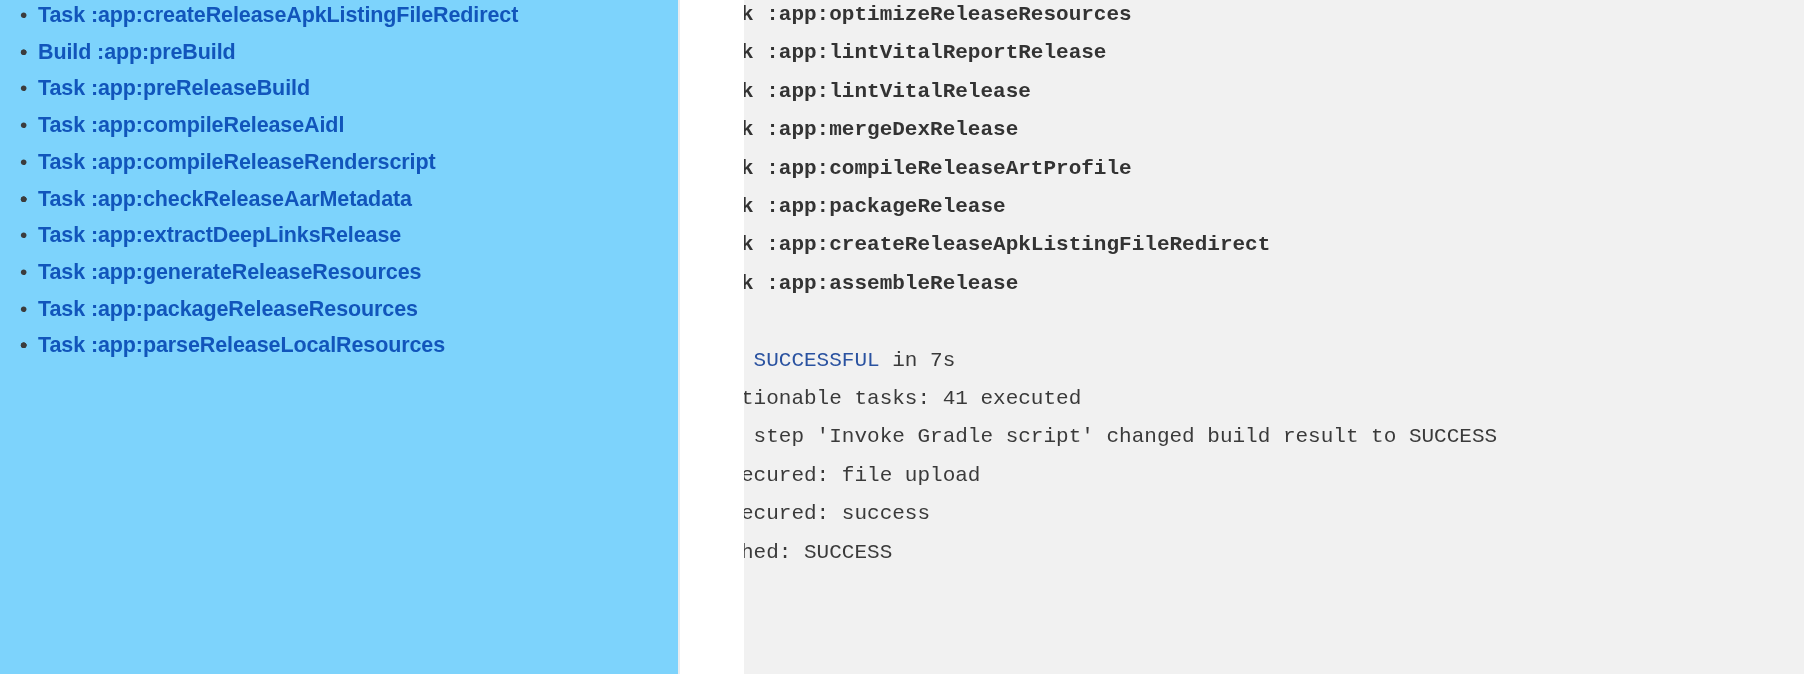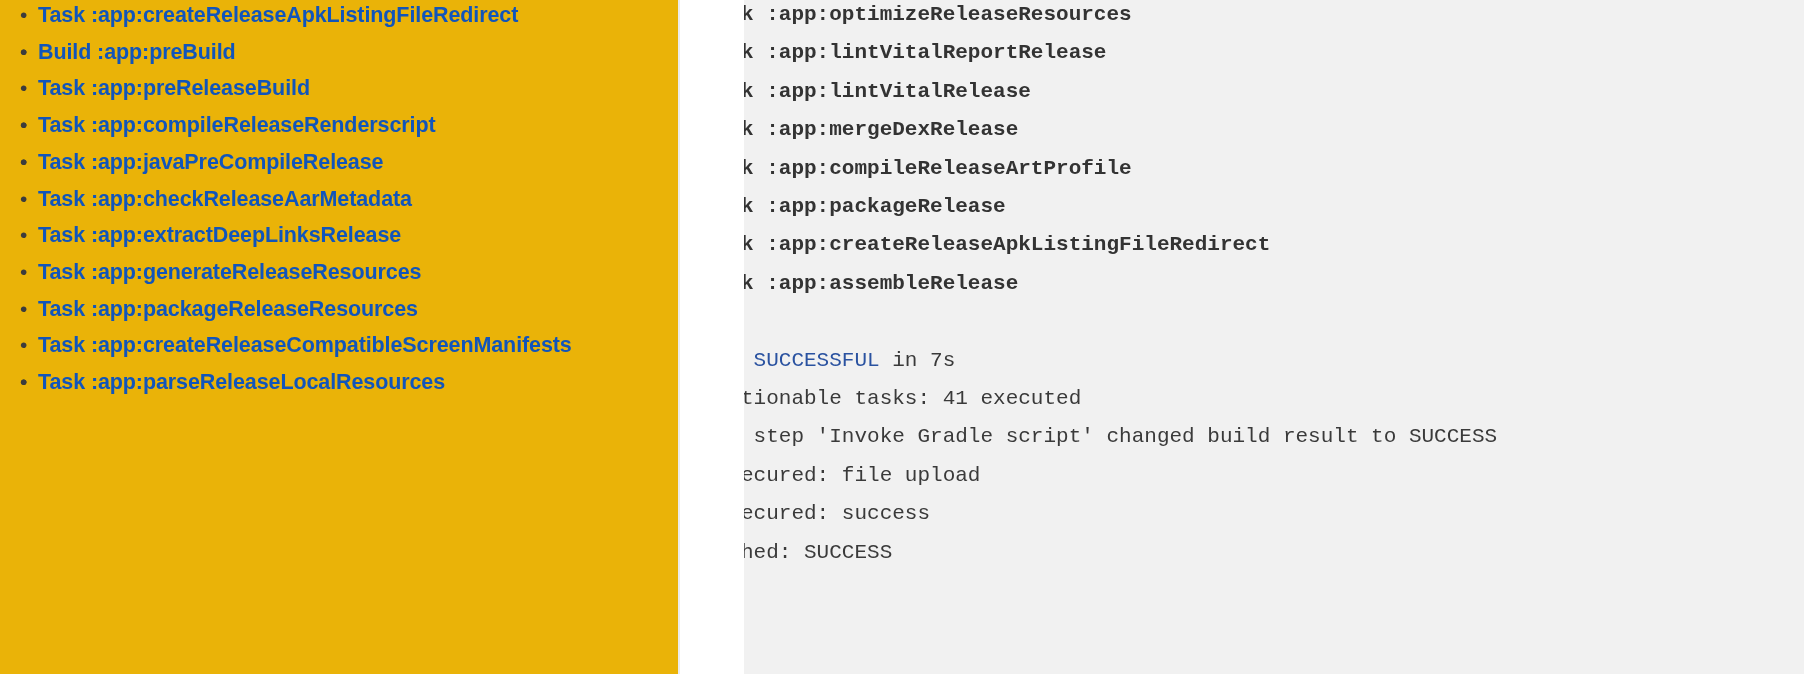--- a/index.html
+++ b/index.html
@@ -20,21 +20,21 @@
     display: flex;
     align-items: stretch;
     background: #ffffff;
   }
 
   
   .left-panel {
     position: relative;
     width: 678px;
     height: 674px;
-    background: #eab308;
+    background: #7dd3fc;
     box-sizing: border-box;
     overflow: hidden;
     flex: 0 0 678px;
   }
   .task-list {
     list-style: none;
     margin: 0;
     padding: 0;
     position: absolute;
     top: -3px;
@@ -132,29 +132,29 @@
 <body>
 
 <div class="page">
 
   <div class="left-panel">
     <ul class="task-list">
       <li><span class="bullet"></span><a class="task-link" href="#">Task :app:createReleaseApkListingFileRedirect</a></li>
       <li><span class="bullet"></span></li>
       <li><span class="bullet"></span><a class="task-link" href="#">Build :app:preBuild</a></li>
       <li><span class="bullet"></span><a class="task-link" href="#">Task :app:preReleaseBuild</a></li>
-      <li><span class="bullet"></span></li>
+      <li><span class="bullet"></span><a class="task-link" href="#">Task :app:compileReleaseAidl</a></li>
       <li><span class="bullet"></span><a class="task-link" href="#">Task :app:compileReleaseRenderscript</a></li>
       <li><span class="bullet"></span></li>
-      <li><span class="bullet"></span><a class="task-link" href="#">Task :app:javaPreCompileRelease</a></li>
+      <li><span class="bullet"></span></li>
       <li><span class="bullet"></span><a class="task-link" href="#">Task :app:checkReleaseAarMetadata</a></li>
       <li><span class="bullet"></span><a class="task-link" href="#">Task :app:extractDeepLinksRelease</a></li>
       <li><span class="bullet"></span><a class="task-link" href="#">Task :app:generateReleaseResources</a></li>
       <li><span class="bullet"></span><a class="task-link" href="#">Task :app:packageReleaseResources</a></li>
-      <li><span class="bullet"></span><a class="task-link" href="#">Task :app:createReleaseCompatibleScreenManifests</a></li>
+      <li><span class="bullet"></span></li>
       <li><span class="bullet"></span></li>
       <li><span class="bullet"></span><a class="task-link" href="#">Task :app:parseReleaseLocalResources</a></li>
     </ul>
   </div>
 
   <div class="divider"></div>
 
   <div class="right-panel">
     <div class="console">
       <div class="console-inner">

